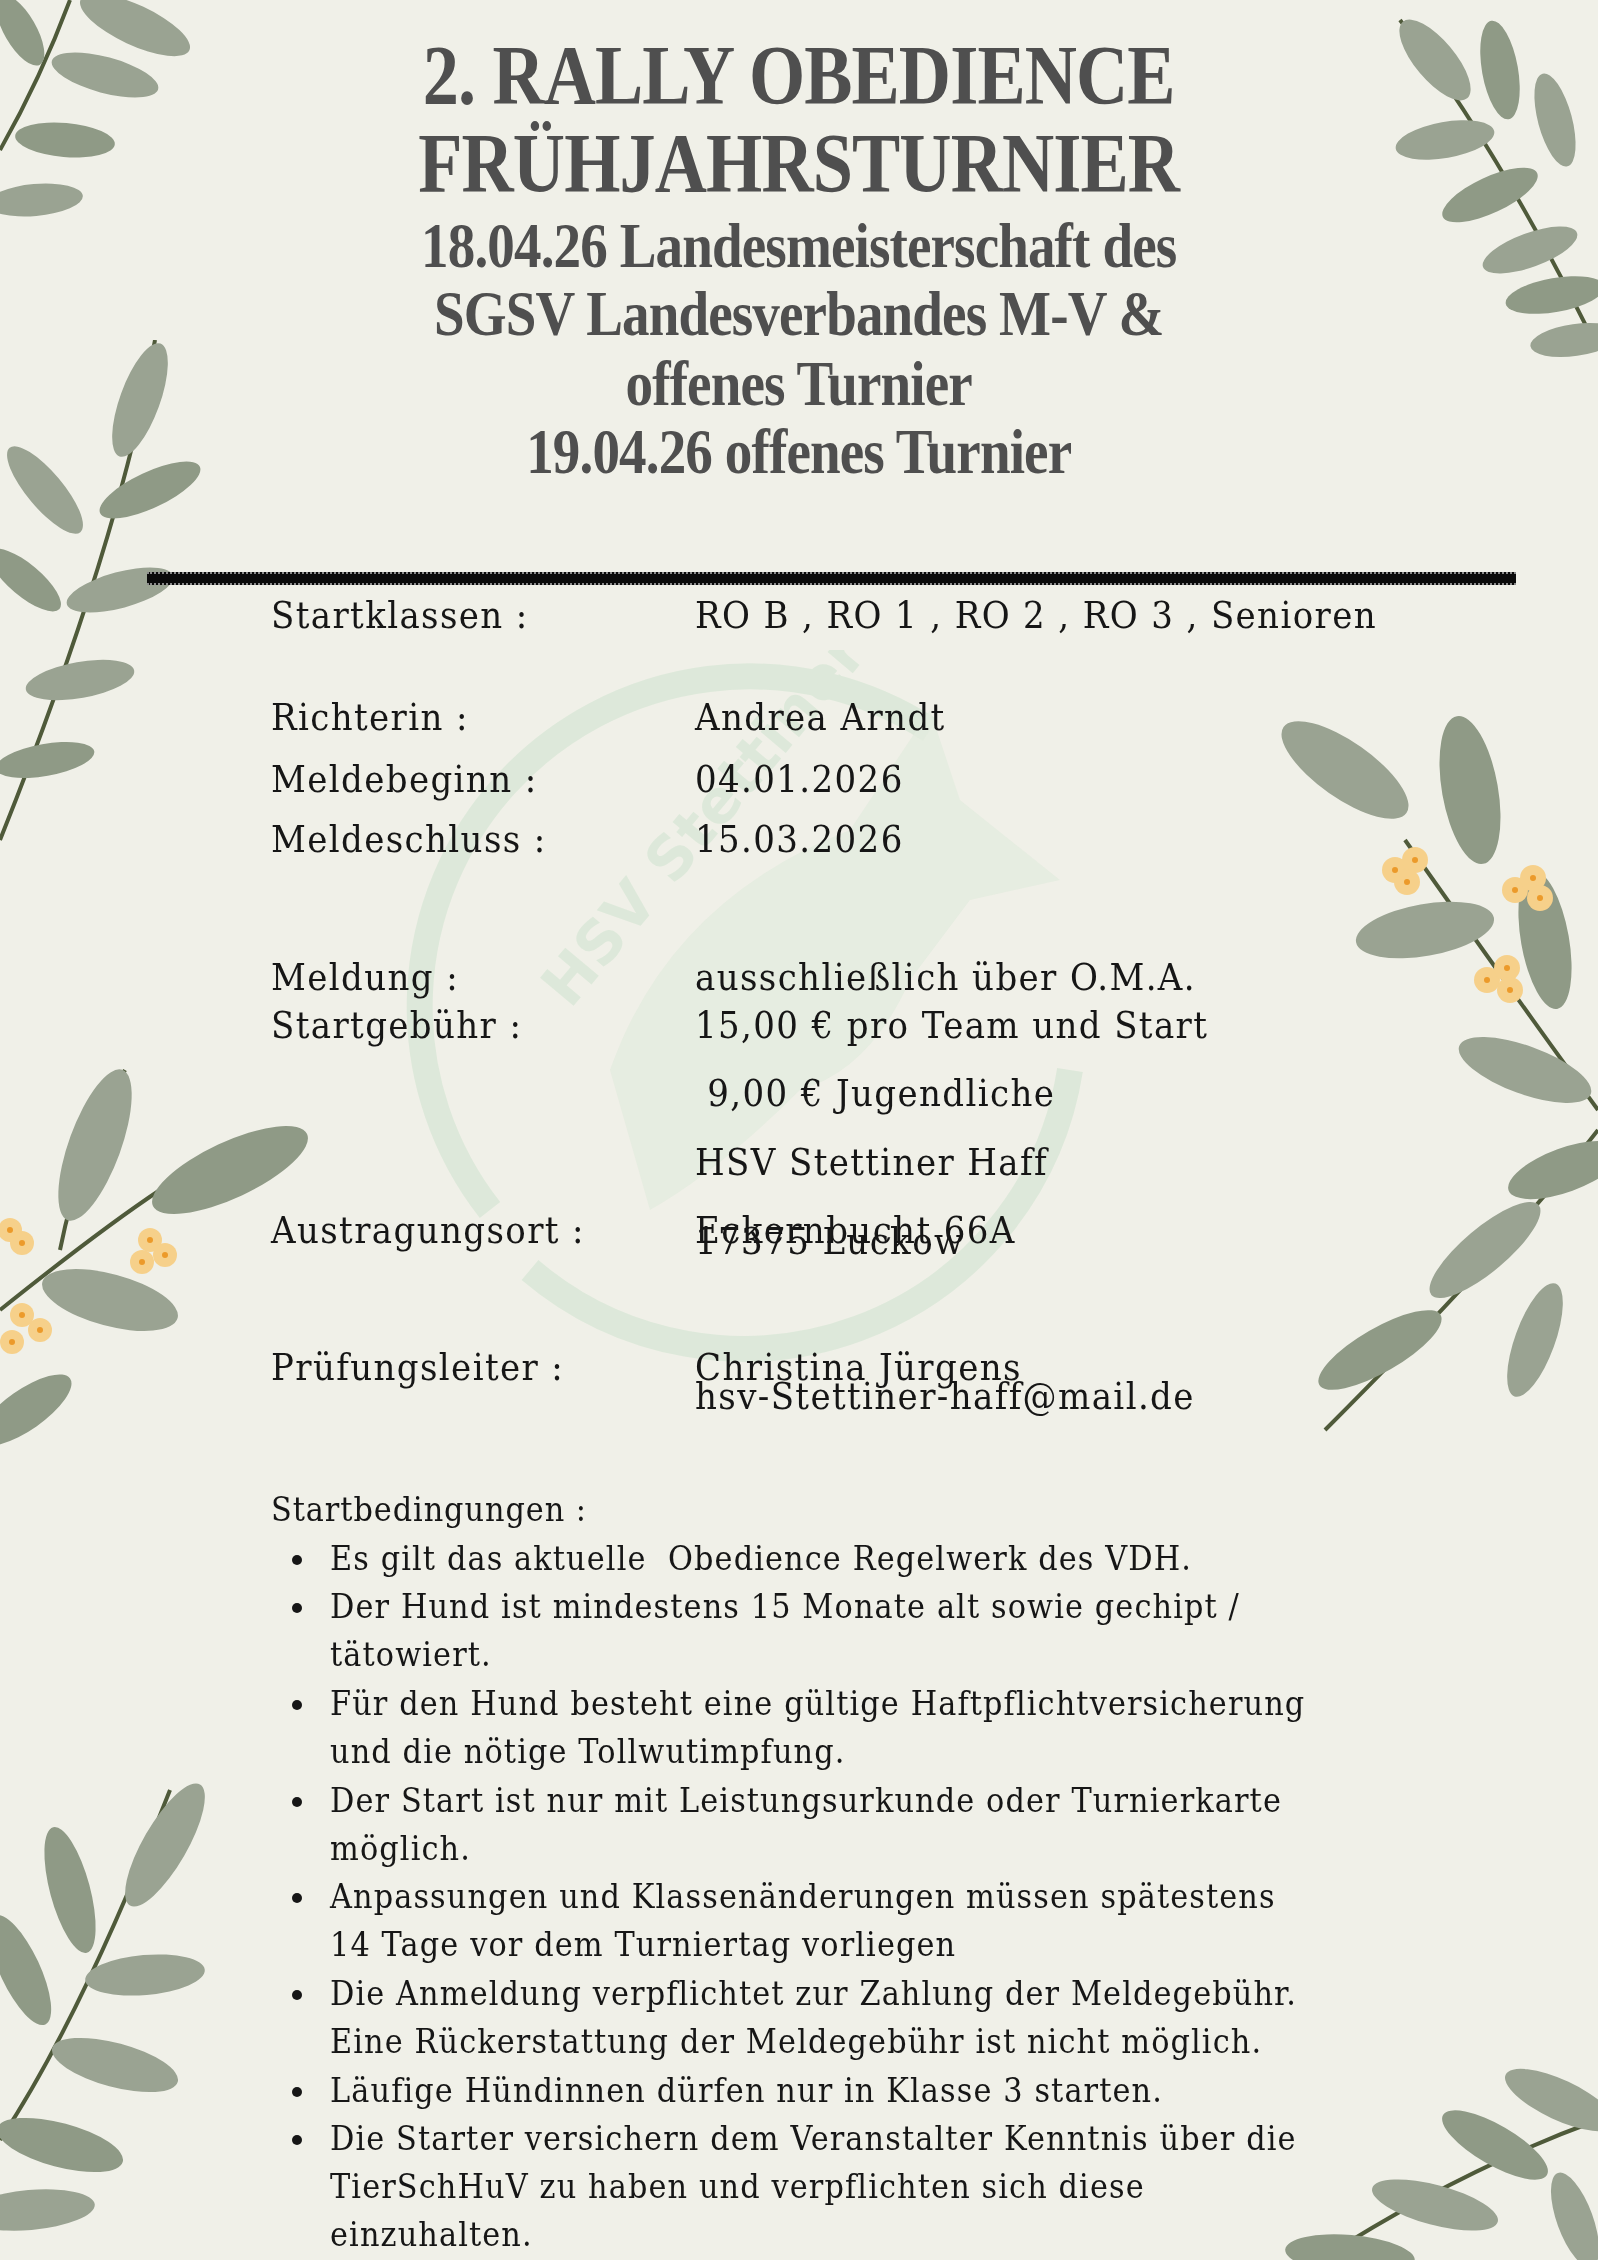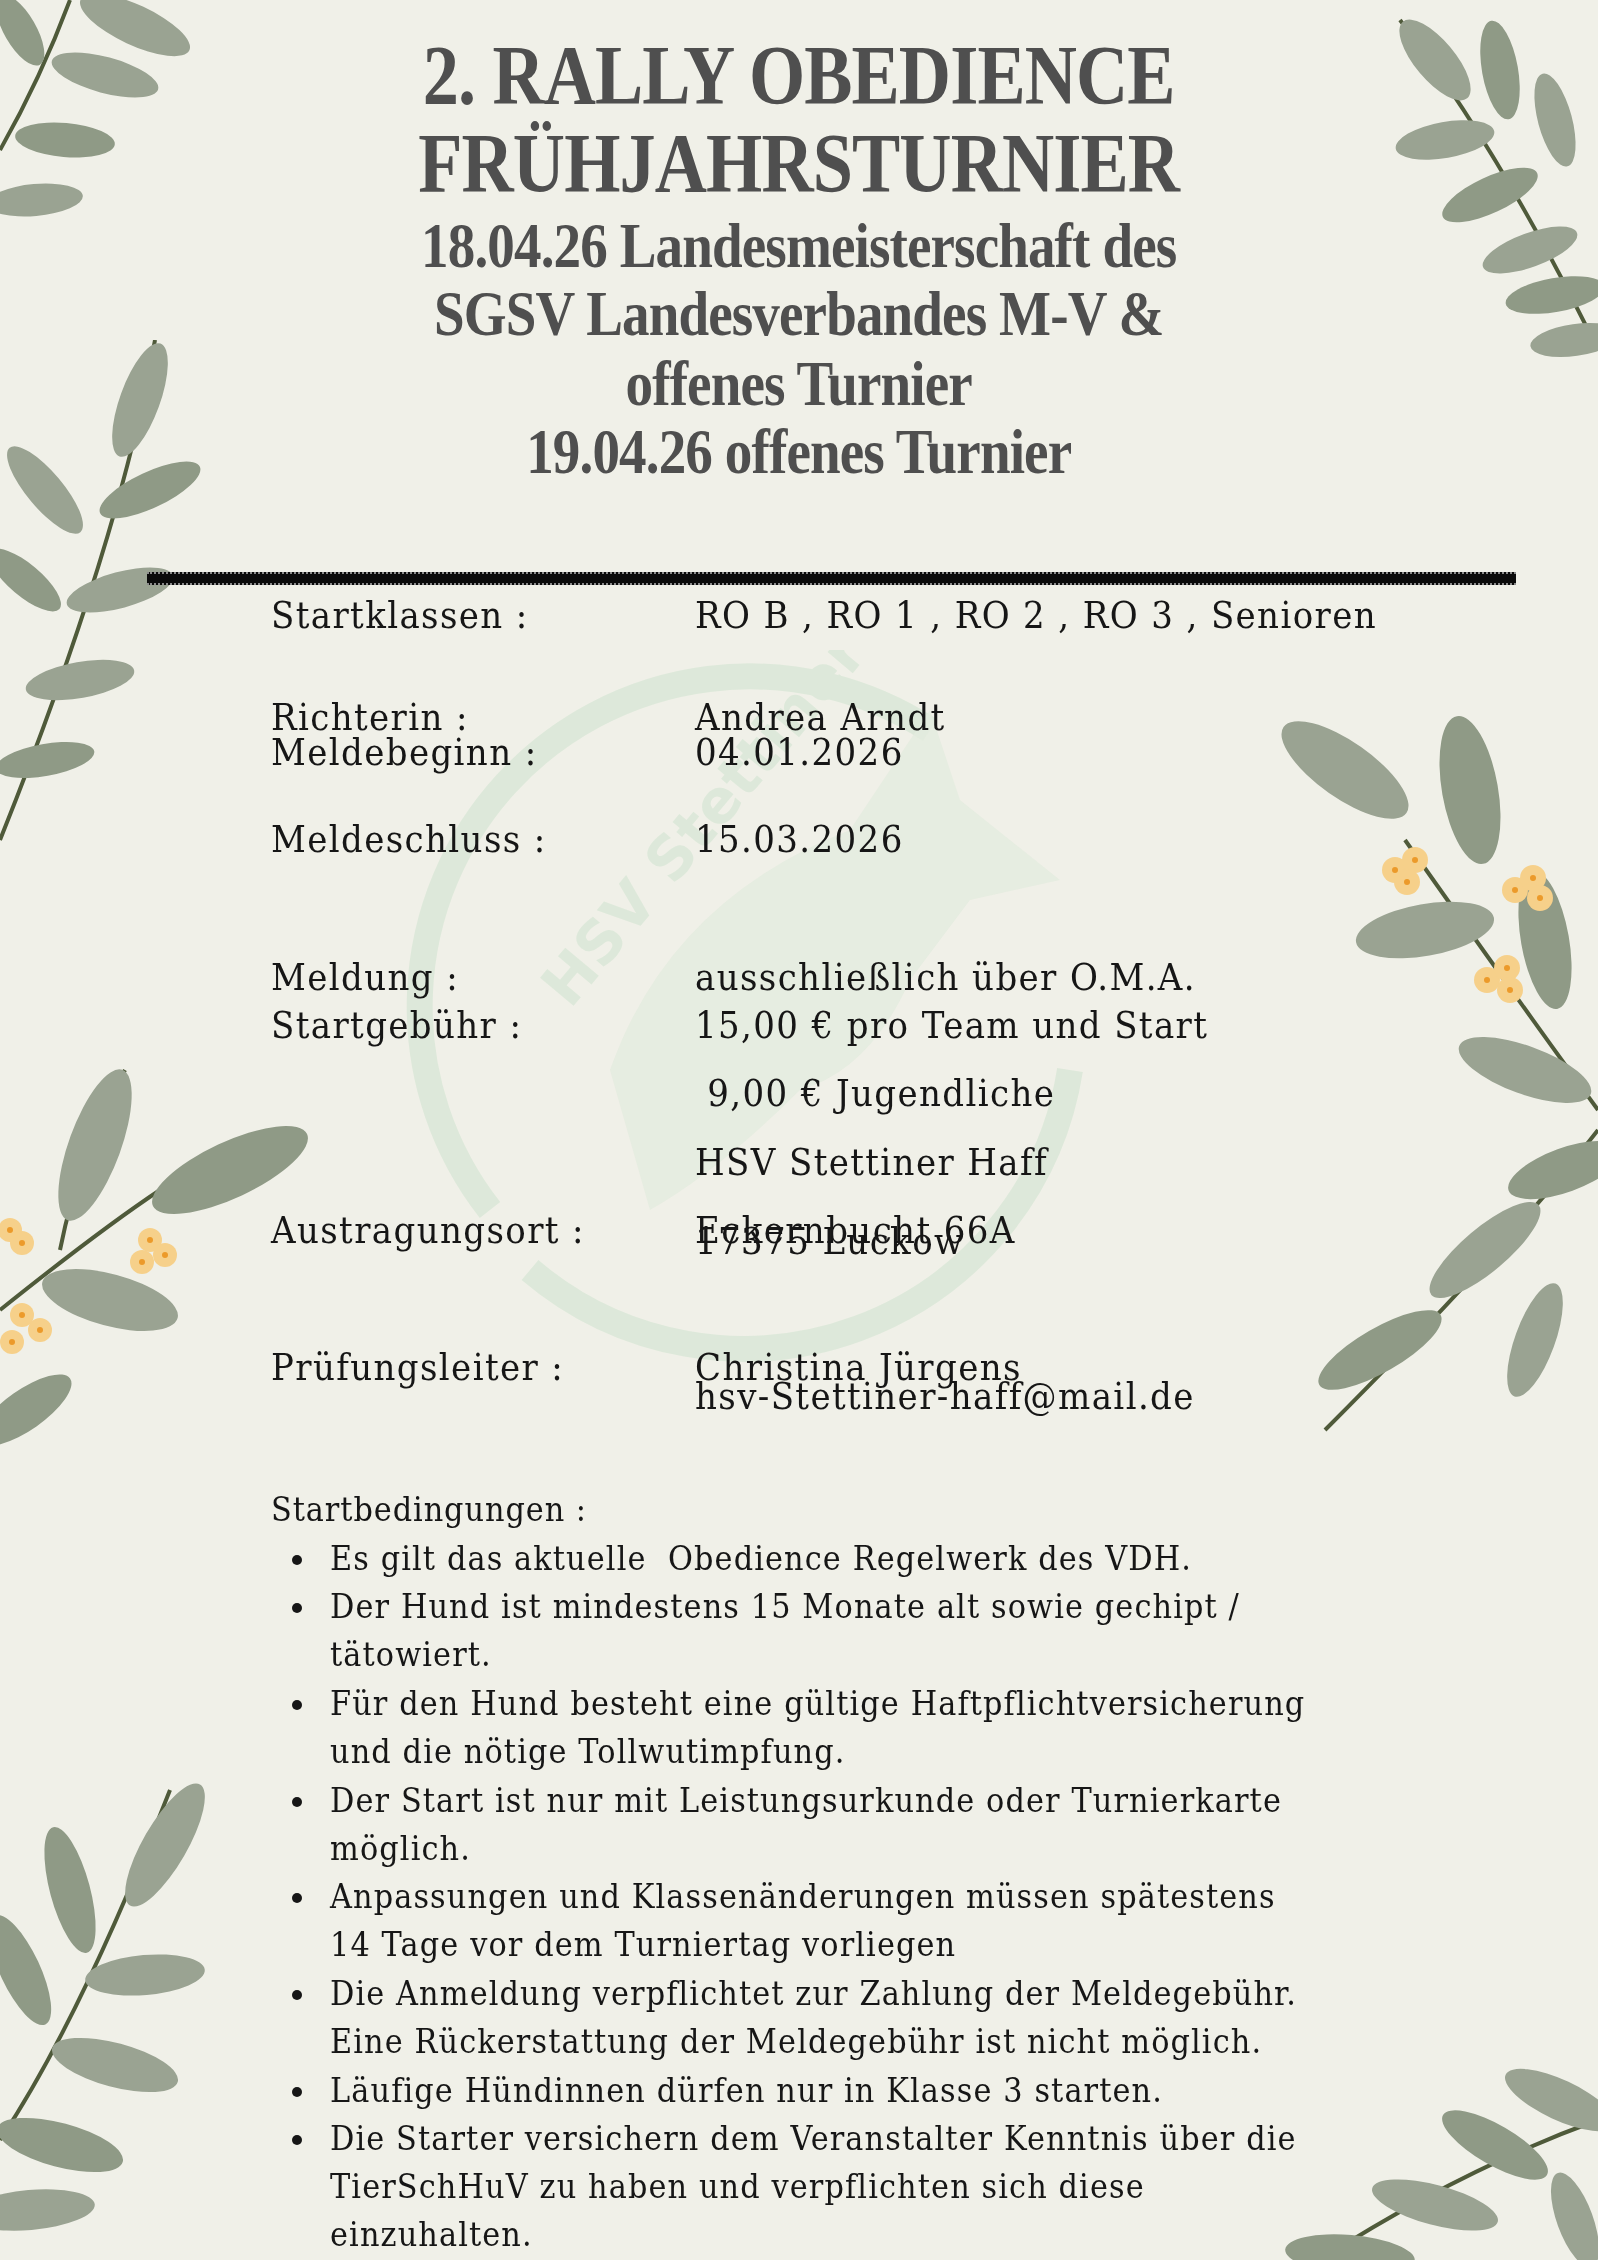--- a/index.html
+++ b/index.html
@@ -180,21 +180,21 @@
 
 <div>
   <div class="info-row" style="top:586px">
     <span class="info-label">Startklassen :</span>
     <span class="info-value">RO B , RO 1 , RO 2 , RO 3 , Senioren</span>
   </div>
   <div class="info-row" style="top:688px">
     <span class="info-label">Richterin :</span>
     <span class="info-value">Andrea Arndt</span>
   </div>
-  <div class="info-row" style="top:723px">
+  <div class="info-row" style="top:750px">
     <span class="info-label">Meldebeginn :</span>
     <span class="info-value">04.01.2026</span>
   </div>
   <div class="info-row" style="top:810px">
     <span class="info-label">Meldeschluss :</span>
     <span class="info-value">15.03.2026</span>
   </div>
   <div class="info-row" style="top:948px">
     <span class="info-label">Meldung :</span>
     <span class="info-value">ausschließlich über O.M.A.</span>

